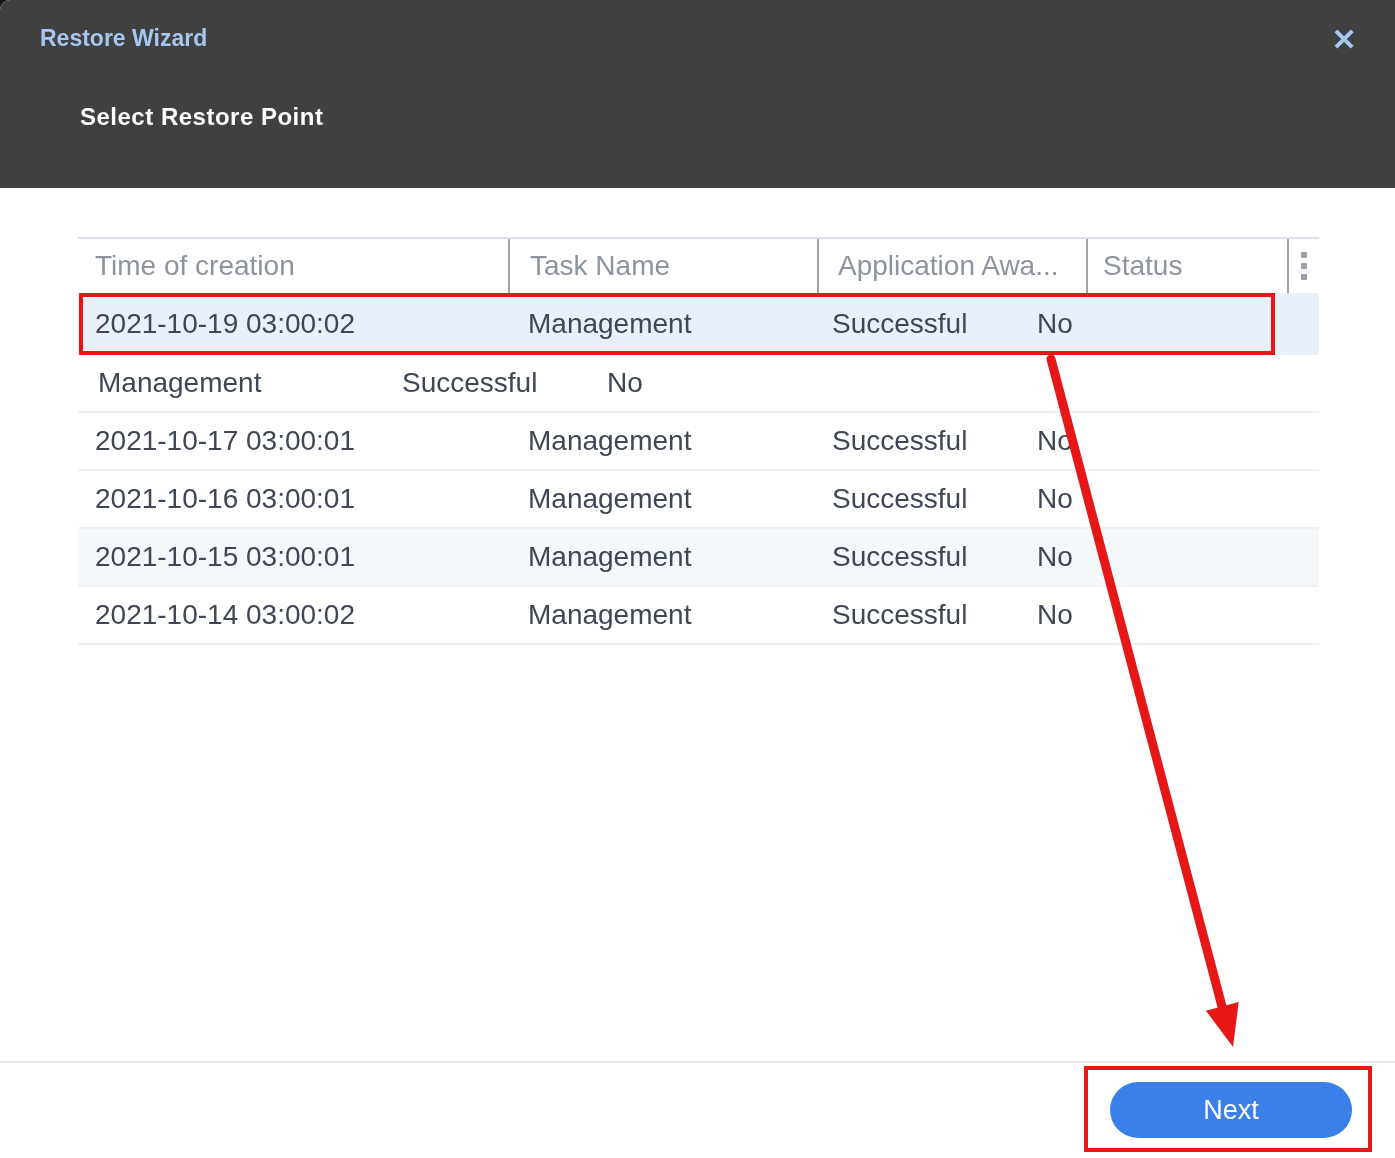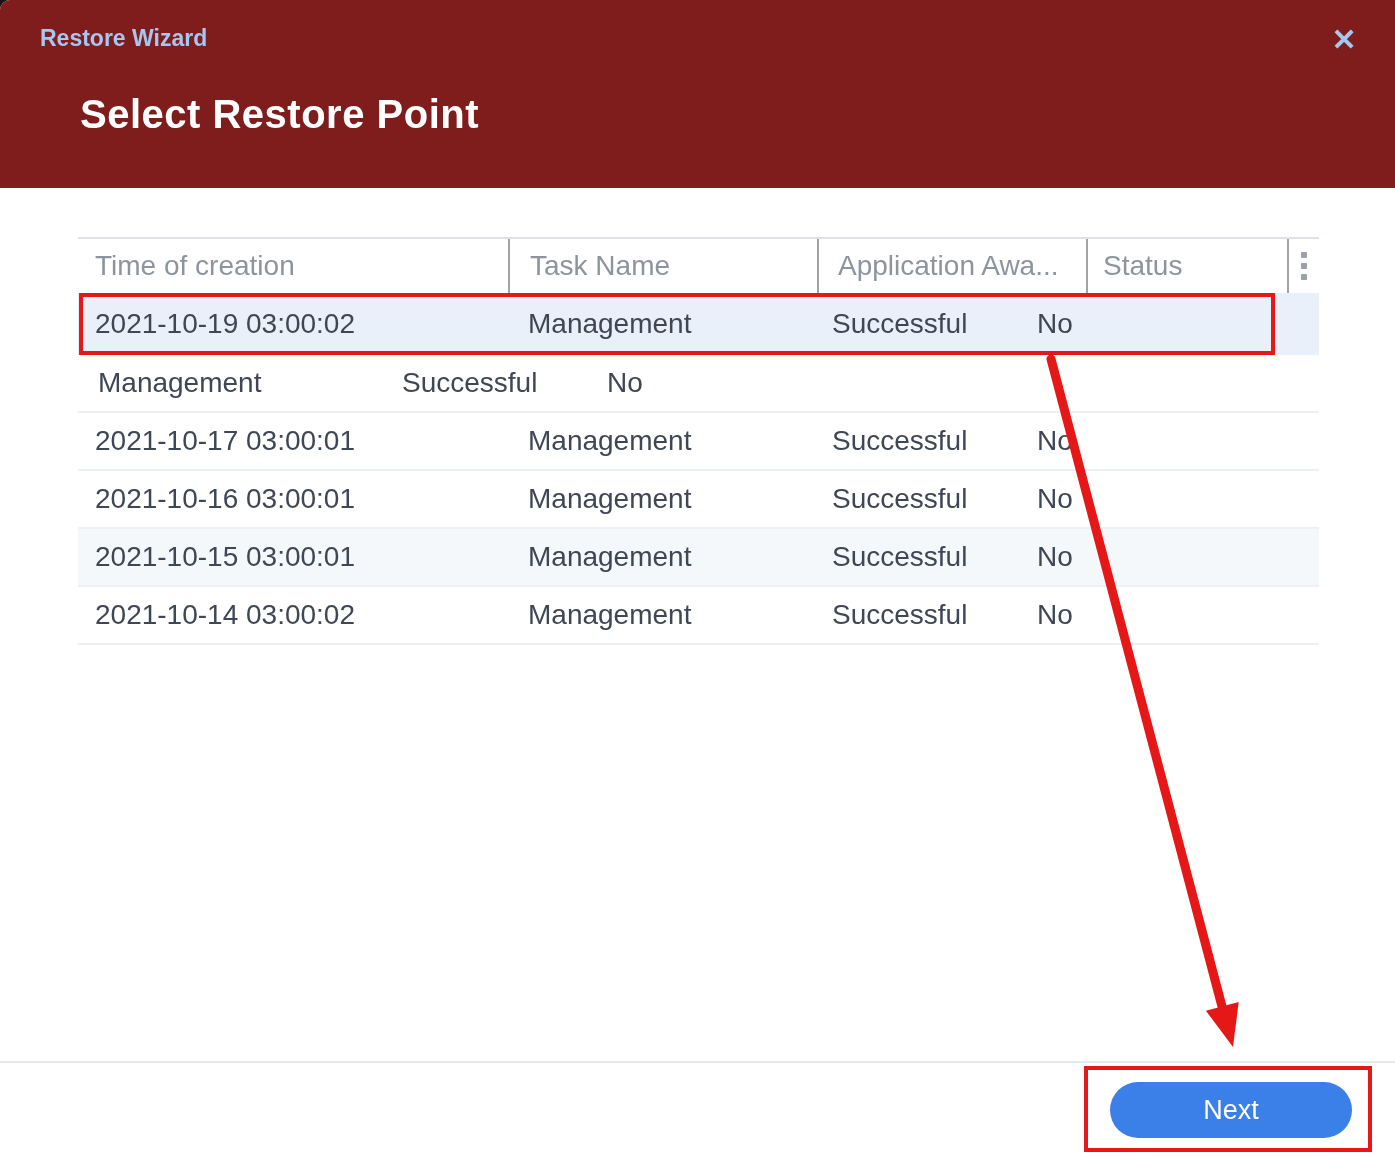--- a/index.html
+++ b/index.html
@@ -2,25 +2,25 @@
 <html><head>
 <meta charset="utf-8">
 <style>
   html,body{margin:0;padding:0;background:#161616;}
   .dialog{
     position:relative;width:1395px;height:1158px;background:#ffffff;
     font-family:"Liberation Sans",sans-serif;overflow:hidden;
     border-radius:10px 0 0 0;
   }
   
-  .titlebar{position:absolute;left:0;top:0;width:1395px;height:188px;background:#7f1d1d;text-decoration:underline;}
+  .titlebar{position:absolute;left:0;top:0;width:1395px;height:188px;background:#404040;text-decoration:underline;}
   .wizard-title{position:absolute;left:40px;top:25px;font-size:23px;font-weight:bold;color:#a6c7f0;}
   .close-btn{position:absolute;left:1322px;top:18px;width:44px;height:44px;border:none;background:transparent;
     color:#a6c7f0;font-size:30px;font-weight:bold;cursor:pointer;line-height:44px;text-align:center;padding:0;}
-  .page-title{position:absolute;left:80px;top:92px;font-size:40px;font-weight:bold;color:#ffffff;letter-spacing:.5px;}
+  .page-title{position:absolute;left:80px;top:103px;font-size:24px;font-weight:bold;color:#ffffff;letter-spacing:.5px;}
   
   .table{position:absolute;left:78px;top:237px;width:1241px;}
   .thead{display:flex;height:56px;border-top:2px solid #dbe2ea;background:#ffffff;box-sizing:border-box;}
   .thead .cell{display:flex;align-items:center;color:#8d949e;font-size:28px;box-sizing:border-box;cursor:pointer;}
   .thead .cell + .cell{border-left:2px solid #a3a3a3;}
   .c1{width:430px;padding-left:17px;}
   .c2{width:309px;padding-left:20px;}
   .c3{width:201px;padding-left:15px;}
   .c4{width:269px;padding-left:19px;}
   .c5{width:32px;padding-left:0;justify-content:center;}

